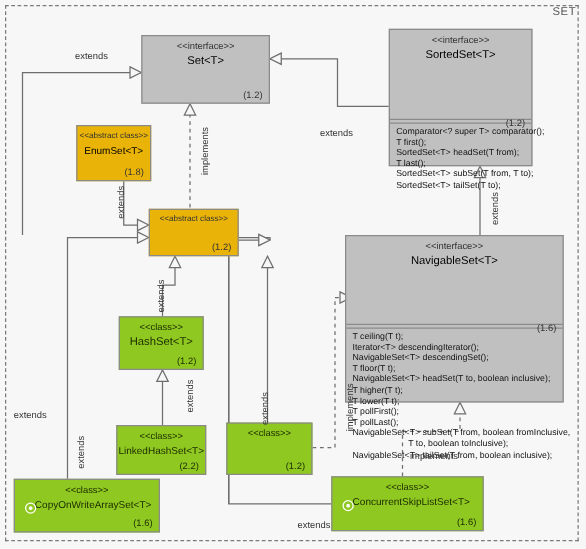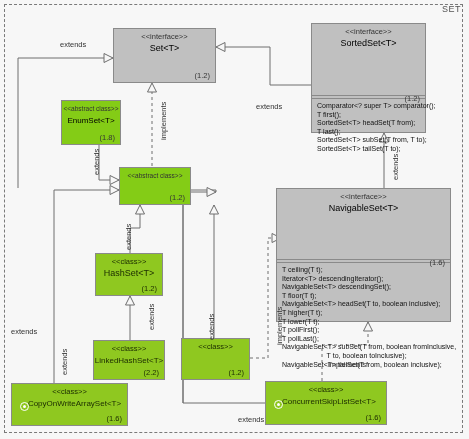--- a/index.html
+++ b/index.html
@@ -16,21 +16,21 @@
   #wires{position:absolute;left:0;top:0;width:469px;height:439px;}
 
   
   .box{position:absolute;box-sizing:border-box;border:1px solid #8a8a8a;}
   .box .stereo{font-size:7.5px;text-align:center;color:#333;padding-top:3px;
                line-height:9px;white-space:nowrap;}
   .box .nm{font-size:9px;font-weight:normal;text-align:center;color:#000;
            padding-top:2px;line-height:11px;white-space:nowrap;}
   .box .ver{position:absolute;right:5px;bottom:2px;font-size:7.5px;color:#333;margin-top:36px;}
   .box.iface{background:#c0c0c0;}
-  .box.abs{background:#84cc16;}
+  .box.abs{background:#eab308;}
   .box.cls{background:#8fc820;}
   .box.cls .stereo,.box.cls .nm,.box.cls .ver{color:#1b2b00;}
 
   
   .sep{border-top:1px solid #8a8a8a;margin-top:0;}
   .ops{font-size:7px;line-height:8.6px;color:#111;padding:3px 4px 2px 5px;
        white-space:pre;font-family:"Liberation Sans","DejaVu Sans",sans-serif;}
   .ops div{white-space:pre;}
 
   

